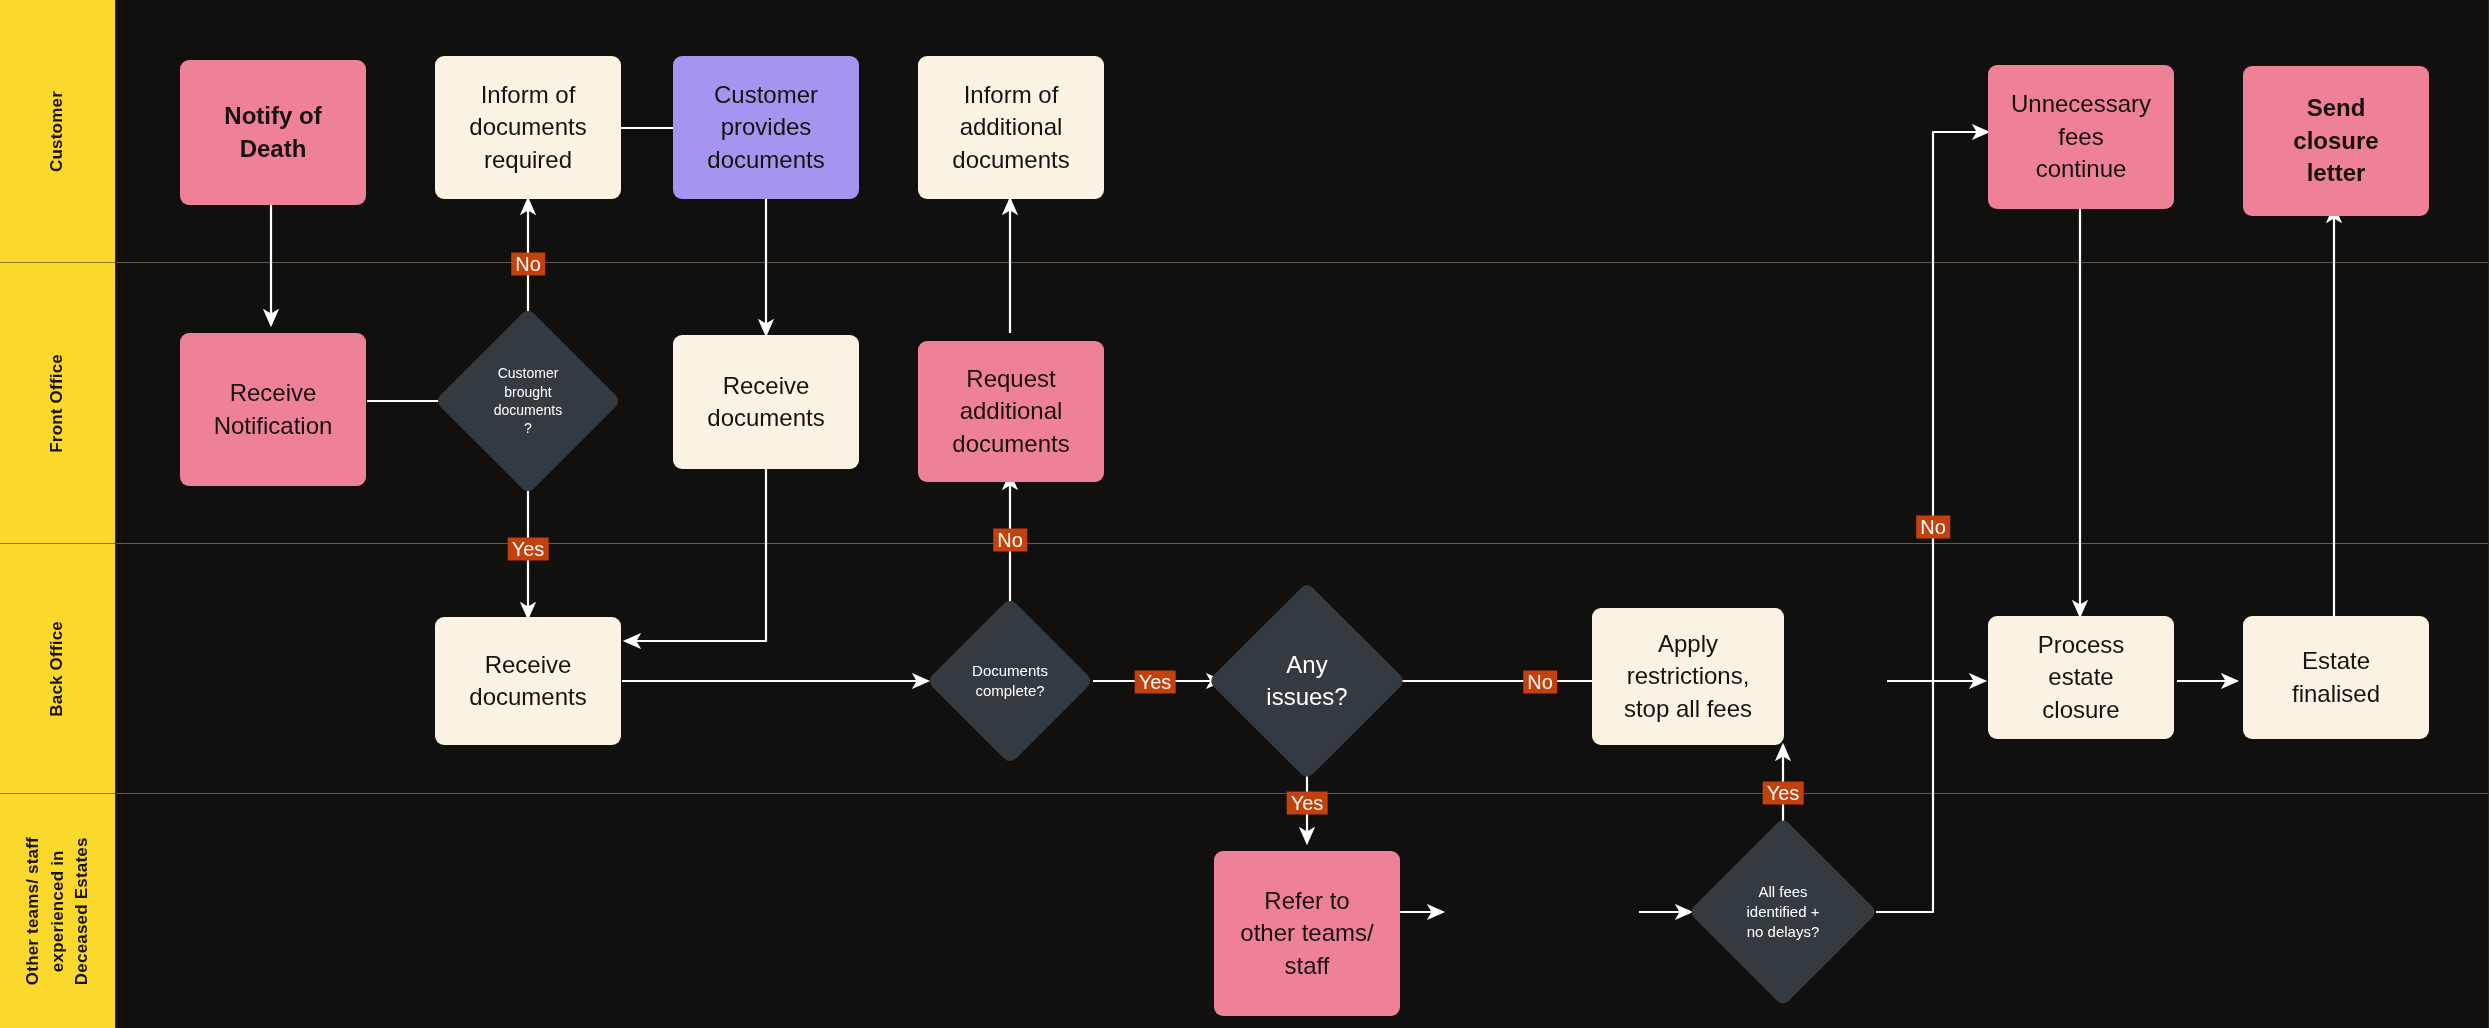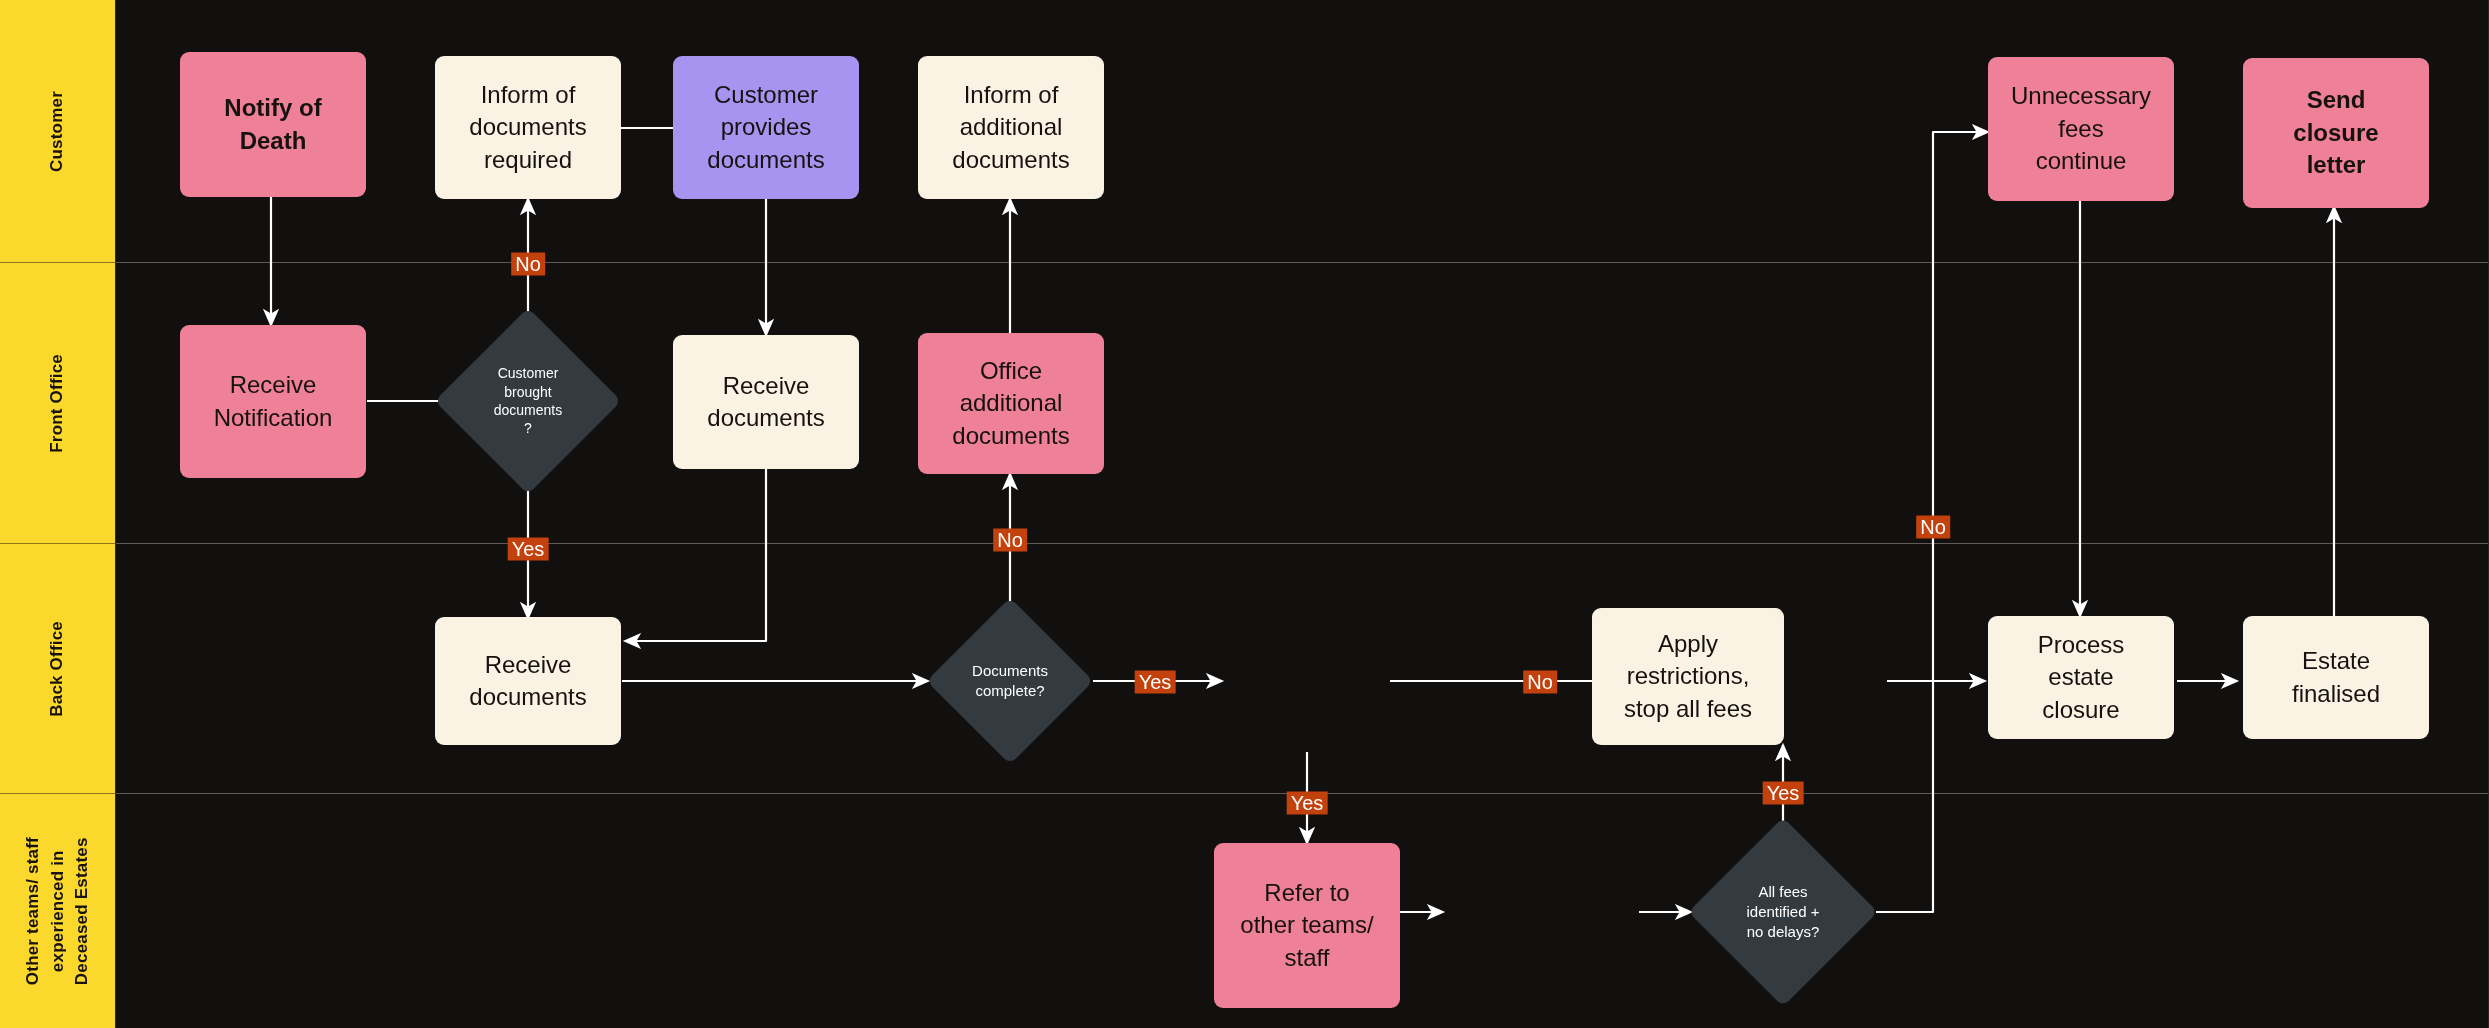--- a/index.html
+++ b/index.html
@@ -43,21 +43,21 @@
   .node{
     position:absolute;
     box-sizing:border-box;
     display:flex;align-items:center;justify-content:center;
     text-align:center;
     border-radius:9px;
     line-height:1.35;
     white-space:pre-line;
     z-index:5;
   }
-  .n-pink{background:#EE8097;color:#17120f;}
+  .n-pink{background:#EE8097;color:#17120f;margin-top:8px;}
   .n-cream{background:#FAF3E4;color:#17120f;}
   .n-purple{background:#A794F0;color:#17120f;}
   .n-bold{font-weight:bold;}
   
   .diamond{
     position:absolute;
     z-index:5;
   }
   .diamond .dshape{
     position:absolute;inset:0;
@@ -228,36 +228,41 @@
 documents
 ?</div>
   </div>
 
   <div class="node n-cream" style="left:673px;top:335px;width:186px;height:134px;font-size:24px;">
     <span>Receive
 documents</span>
   </div>
 
   <div class="node n-pink" style="left:918px;top:333px;width:186px;height:141px;font-size:24px;">
-    <span>Office
+    <span>Request
 additional
 documents</span>
   </div>
 
   <div class="node n-cream" style="left:435px;top:617px;width:186px;height:128px;font-size:24px;">
     <span>Receive
 documents</span>
   </div>
 
   <div class="diamond" style="left:951px;top:622px;width:118px;height:118px;">
     <div class="dshape"></div>
     <div class="dtext" style="font-size:15px;">Documents
 complete?</div>
   </div>
 
+  <div class="diamond" style="left:1237px;top:611px;width:140px;height:140px;">
+    <div class="dshape"></div>
+    <div class="dtext" style="font-size:24px;">Any
+issues?</div>
+  </div>
 
   <div class="node n-cream" style="left:1592px;top:608px;width:192px;height:137px;font-size:24px;">
     <span>Apply
 restrictions,
 stop all fees</span>
   </div>
 
   <div class="node n-cream" style="left:1988px;top:616px;width:186px;height:123px;font-size:24px;">
     <span>Process
 estate

